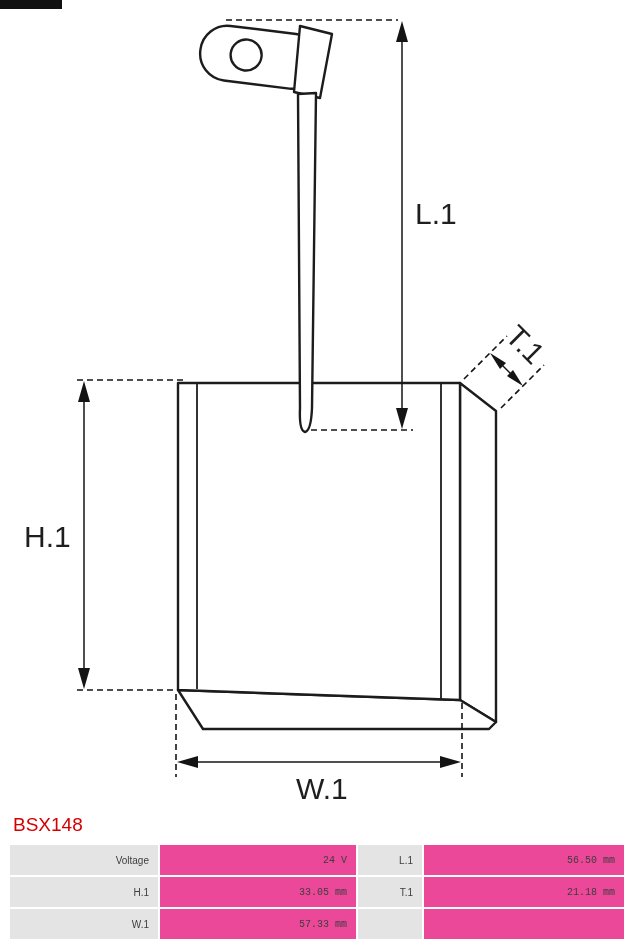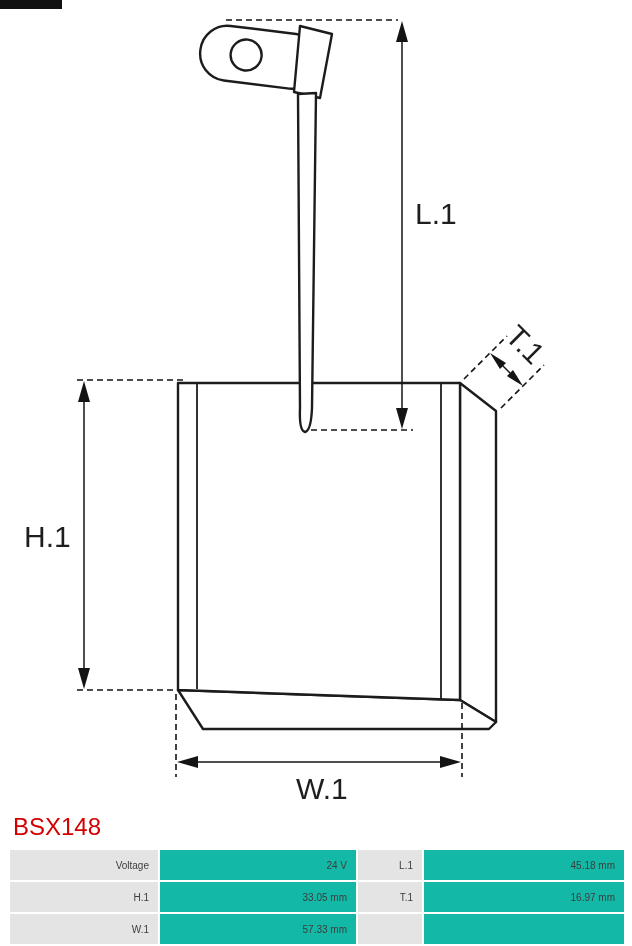--- a/index.html
+++ b/index.html
@@ -14,40 +14,40 @@
   
   .outline { fill:#ffffff; stroke:#1c1c1c; stroke-width:2.4; stroke-linejoin:round; }
   .edge    { stroke:#1c1c1c; stroke-width:1.8; fill:none; }
   .dash    { stroke:#141414; stroke-width:1.6; stroke-dasharray:6 4; fill:none; }
   .dim     { stroke:#141414; stroke-width:1.5; fill:none; }
   .arrow   { fill:#141414; stroke:none; }
   .dimtext { font-family:"Liberation Sans", sans-serif; font-size:30px; fill:#1e1e1e; }
 
   
   .part-number {
-    color:#d40000; font-size:24px; line-height:1;
+    color:#d40000; font-size:19px; line-height:1;
     padding:9px 0 9px 13px;
   }
 
   
   table.specs {
     border-collapse:collapse; table-layout:fixed;
     width:616px; margin:0 8px;
     font-size:10px; color:#3d3d3d;
     border:1px solid #e0e0e0;
   }
   .specs td {
     border:2px solid #ffffff;
     padding:6px 9px;
     height:32px;
     text-align:right;
     overflow:hidden; white-space:nowrap;
   }
   .specs td.lbl { background:#e4e4e4; }
-  .specs td.val { background:#14b8a6; }
+  .specs td.val { background:#ec4899;font-family:Liberation Mono, monospace; }
   .specs col.c1 { width:150px; }
   .specs col.c2 { width:198px; }
   .specs col.c3 { width:66px; }
   .specs col.c4 { width:202px; }
 </style>
 </head>
 <body>
 
 <div>
   <svg width="632" height="806" viewBox="0 0 632 806">
@@ -115,27 +115,27 @@
     <col class="c1">
       <col class="c2">
       <col class="c3">
       <col class="c4">
   </colgroup>
   <tbody>
     <tr>
       <td class="lbl">Voltage</td>
       <td class="val">24 V</td>
       <td class="lbl">L.1</td>
-      <td class="val">45.18 mm</td>
+      <td class="val">56.50 mm</td>
     </tr>
     <tr>
       <td class="lbl">H.1</td>
       <td class="val">33.05 mm</td>
       <td class="lbl">T.1</td>
-      <td class="val">16.97 mm</td>
+      <td class="val">21.18 mm</td>
     </tr>
     <tr>
       <td class="lbl">W.1</td>
       <td class="val">57.33 mm</td>
       <td class="lbl"></td>
       <td class="val"></td>
     </tr>
   </tbody>
 </table>
 

